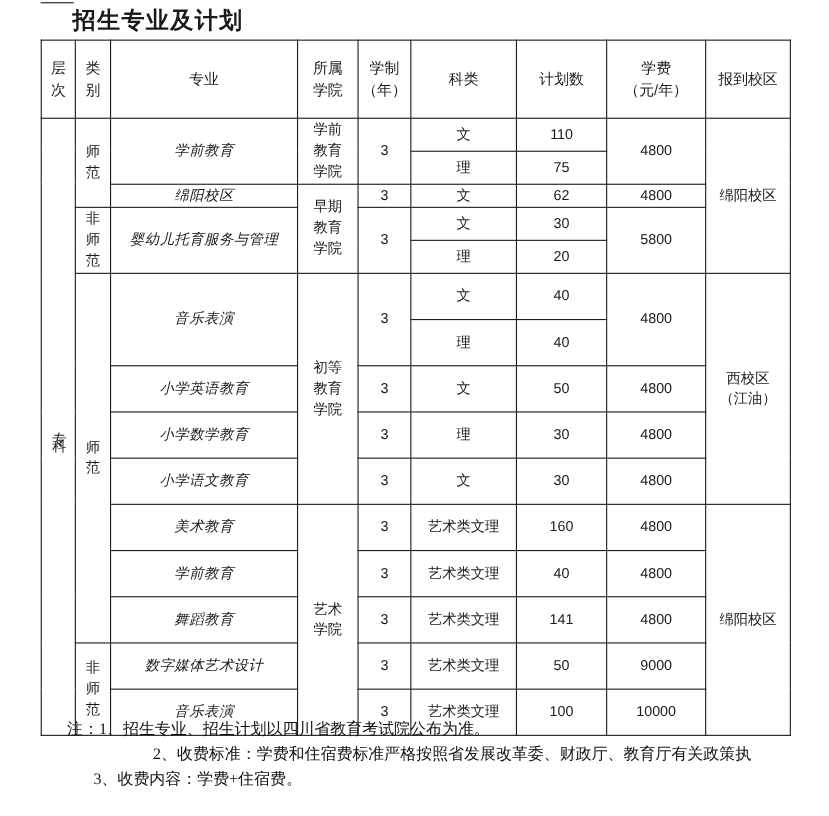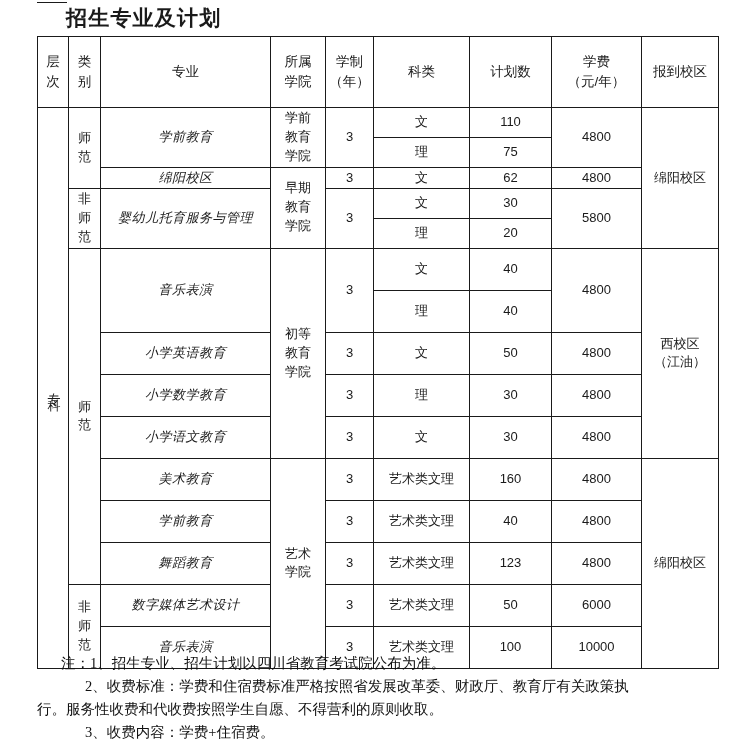--- a/index.html
+++ b/index.html
@@ -272,46 +272,45 @@
       <td class="num">3</td>
       <td>艺术类文理</td>
       <td class="num">40</td>
       <td class="num">4800</td>
     </tr>
 
     <tr class="r-mid">
       <td class="maj">舞蹈教育</td>
       <td class="num">3</td>
       <td>艺术类文理</td>
-      <td class="num">123</td>
+      <td class="num">141</td>
       <td class="num">4800</td>
     </tr>
 
     <tr class="r-mid">
       <td class="vert" rowspan="2">
         <div>非</div>
         <div>师</div>
         <div>范</div>
       </td>
       <td class="maj">数字媒体艺术设计</td>
       <td class="num">3</td>
       <td>艺术类文理</td>
       <td class="num">50</td>
-      <td class="num">6000</td>
+      <td class="num">9000</td>
     </tr>
 
     <tr class="r-mid">
       <td class="maj">音乐表演</td>
       <td class="num">3</td>
       <td>艺术类文理</td>
       <td class="num">100</td>
       <td class="num">10000</td>
     </tr>
   </tbody>
 </table>
 </div>
 
 <div class="notes">
   <p class="indent1">注：1、招生专业、招生计划以四川省教育考试院公布为准。</p>
-  <p class="indent1" style="text-indent:48px;">2、收费标准：学费和住宿费标准严格按照省发展改革委、财政厅、教育厅有关政策执</p>
-  <p class="indent0">行。服务性收费和代收费按照学生自愿、不得营利的原则收取。</p>
+  <p class="indent1" style="text-indent:48px;text-align:center;">2、收费标准：学费和住宿费标准严格按照省发展改革委、财政厅、教育厅有关政策执</p>
   <p class="indent1" style="text-indent:48px;">3、收费内容：学费+住宿费。</p>
 </div>
 
 </body></html>

